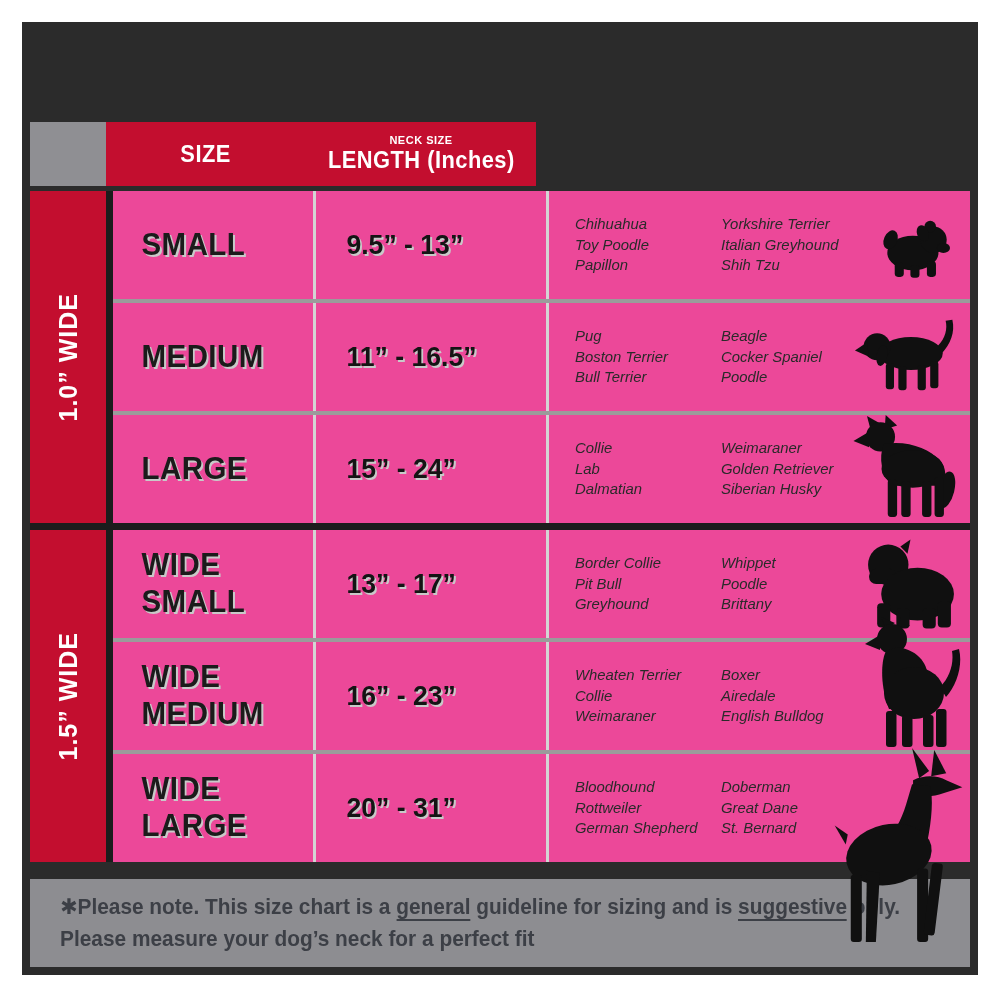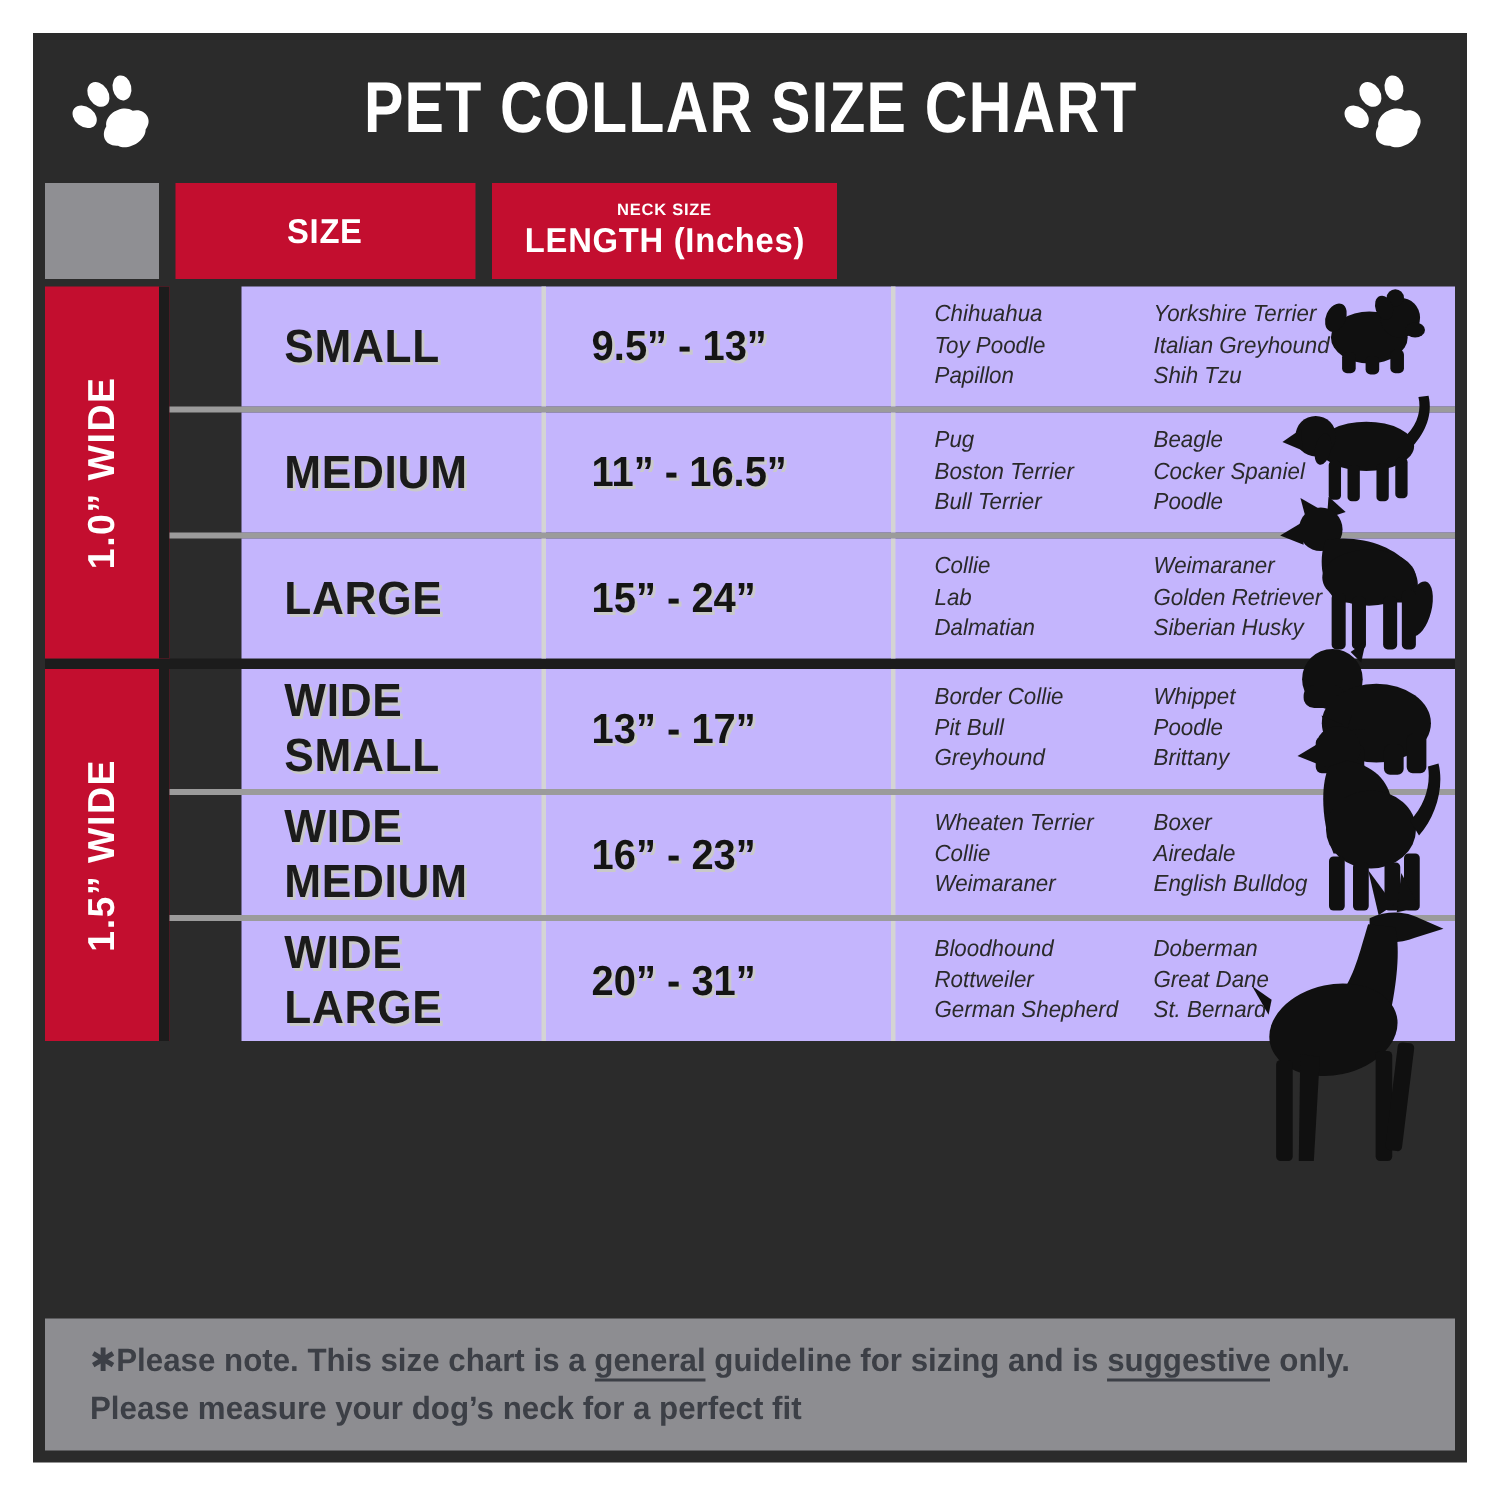--- a/index.html
+++ b/index.html
@@ -11,37 +11,37 @@
     display:flex;align-items:center;justify-content:center;}
   .title-text{color:#fff;font-weight:bold;font-size:48px;letter-spacing:1px;
     display:inline-block;transform:scaleX(0.82);white-space:nowrap;}
   .paw{position:absolute;top:22px;width:62px;height:62px;}
   .paw.left{left:22px;}  .paw.right{right:24px;}
 
   
   .grid{position:absolute;top:100px;left:8px;right:8px;bottom:98px;z-index:2;}
 
   .thead{height:64px;display:grid;grid-template-columns:76px 200px 230px 1fr;
-    column-gap:11px;margin-bottom:5px;border-radius:16px;}
+    margin-bottom:5px;border-radius:16px;}
   .corner{background:#8f8f93;}
   .hcell{background:#c30e2f;color:#fff;display:flex;flex-direction:column;
     align-items:center;justify-content:center;font-weight:bold;}
   .hcell .big{font-size:23px;letter-spacing:0.5px;transform:scaleX(0.95);}
   .hcell .small{font-size:11px;letter-spacing:0.5px;margin-bottom:1px;}
 
   .section{display:flex;}
   .band{width:76px;background:#c30e2f;border-right:7px solid #1c1c1c;
     display:flex;align-items:center;justify-content:center;}
   .band span{writing-mode:vertical-rl;transform:rotate(180deg);color:#fff;
     font-weight:bold;font-size:25px;letter-spacing:1px;white-space:nowrap;}
   .rows{flex:1;display:flex;flex-direction:column;}
   .rowsep{height:4px;background:#9b9b9b;}
   .secdiv{height:7px;background:#1c1c1c;}
-  .row{height:80px;background:#c4b5fd;display:grid;
-    grid-template-columns:200px 3px 230px 3px 1fr;position:relative;margin-left:48px;}
+  .row{height:108px;background:#ec4899;display:grid;
+    grid-template-columns:200px 3px 230px 3px 1fr;position:relative;}
   .vline{background:#d4d4d4;}
 
   .size-cell{display:flex;flex-direction:column;justify-content:center;
     padding-left:30px;font-weight:bold;font-size:31px;color:#1b1b1b;
     line-height:1.18;letter-spacing:0.5px;text-shadow:2px 2px 0 #c9c9c9;
     transform-origin:left center;transform:scaleX(0.95);}
   .range-cell{display:flex;align-items:center;padding-left:32px;
     font-weight:bold;font-size:28px;color:#141414;text-shadow:2px 2px 0 #c9c9c9;
     transform-origin:left center;transform:scaleX(0.95);}
   .breeds-cell{display:flex;align-items:center;padding-left:26px;position:relative;font-style:italic;}
@@ -64,39 +64,20 @@
     padding-left:30px;box-sizing:border-box;color:#3c3f46;font-weight:bold;
     font-size:21.5px;line-height:1.5;}
   .footer .u{border-bottom:2.5px solid #3c3f46;}
   .footer .line{transform-origin:left center;transform:scaleX(0.97);white-space:nowrap;}
 </style>
 </head>
 <body>
 
 <div class="frame">
 
-  <div class="titlebar">
-    <svg class="paw left" viewBox="0 0 70 70">
-      <g fill="#ffffff" transform="rotate(-28 35 35)">
-        <ellipse cx="15" cy="28" rx="7.5" ry="10" transform="rotate(-24 15 28)"></ellipse>
-        <ellipse cx="32" cy="18" rx="7.5" ry="10" transform="rotate(-5 32 18)"></ellipse>
-        <ellipse cx="50" cy="22" rx="7" ry="9.5" transform="rotate(16 50 22)"></ellipse>
-        <path d="M26,42 C29,33 45,33 49,41 C58,43 60,54 51,58 C47,66 31,66 27,59 C18,55 19,46 26,42 Z"></path>
-      </g>
-    </svg>
-    <span class="title-text">PET COLLAR SIZE CHART</span>
-    <svg class="paw right" viewBox="0 0 70 70">
-      <g fill="#ffffff" transform="rotate(-28 35 35)">
-        <ellipse cx="15" cy="28" rx="7.5" ry="10" transform="rotate(-24 15 28)"></ellipse>
-        <ellipse cx="32" cy="18" rx="7.5" ry="10" transform="rotate(-5 32 18)"></ellipse>
-        <ellipse cx="50" cy="22" rx="7" ry="9.5" transform="rotate(16 50 22)"></ellipse>
-        <path d="M26,42 C29,33 45,33 49,41 C58,43 60,54 51,58 C47,66 31,66 27,59 C18,55 19,46 26,42 Z"></path>
-      </g>
-    </svg>
-  </div>
 
   <div class="grid">
 
     <div class="thead">
       <div class="corner"></div>
       <div class="hcell">
         <span class="big">SIZE</span>
       </div>
       <div class="hcell">
         <span class="small">NECK SIZE</span>

